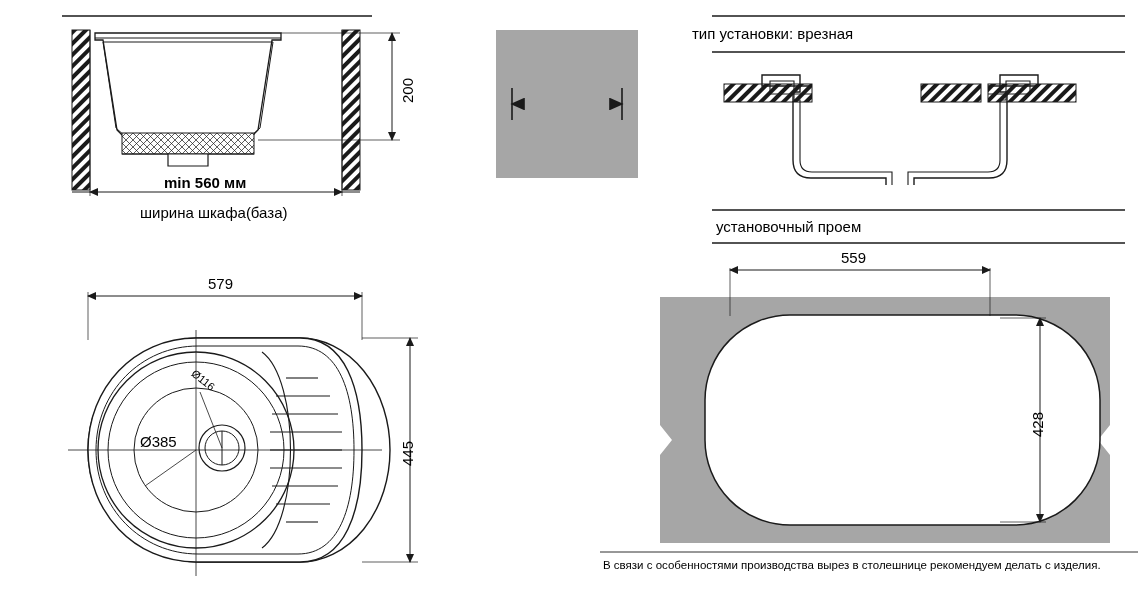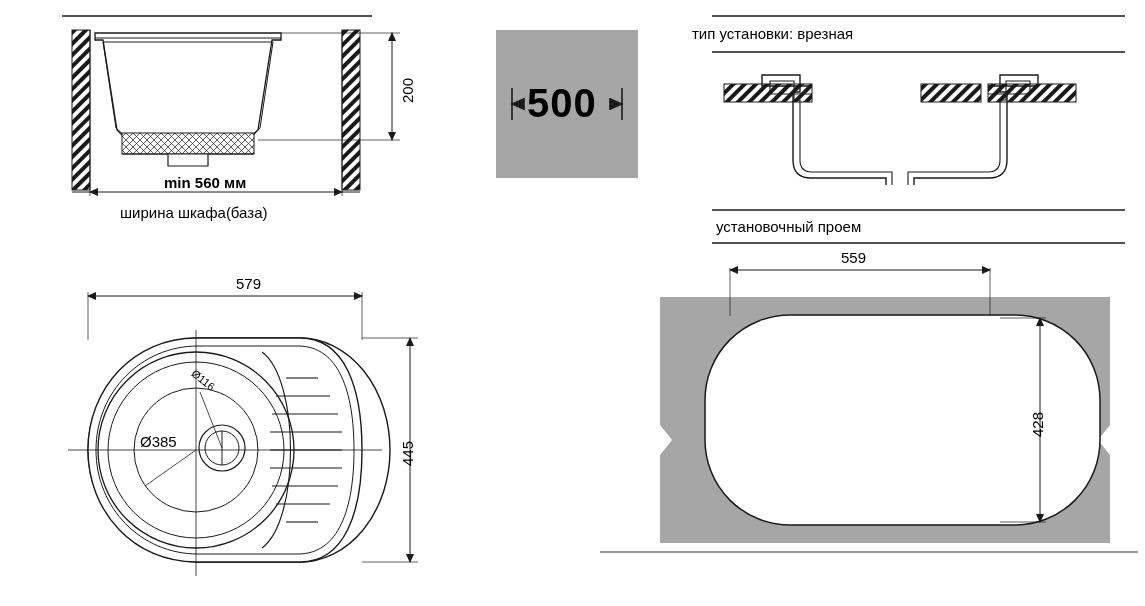--- a/index.html
+++ b/index.html
@@ -202,34 +202,34 @@
       <line x1="196" y1="450" x2="145" y2="486" stroke-width="0.8"></line>
 
       <line x1="222" y1="448" x2="200" y2="392" stroke-width="0.8"></line>
     </g>
   </svg>
 
   <div class="lbl dim rot90" style="left:400px; top:103px;">200</div>
 
   <div class="lbl dim lbl-bold" style="left:164px; top:175px;">min 560 мм</div>
 
-  <div class="lbl dim" style="left:120px; top:205px;">ширина шкафа(база)</div>
-
-  <div class="lbl big500" style="left:527px; top:83px;">500</div>
+  <div class="lbl dim" style="left:140px; top:205px;">ширина шкафа(база)</div>
+
 
   <div class="lbl heading" style="left:692px; top:26px;">тип установки: врезная</div>
 
   <div class="lbl heading" style="left:716px; top:219px;">установочный проем</div>
 
   <div class="lbl dim" style="left:841px; top:250px;">559</div>
 
   <div class="lbl dim rot90" style="left:1030px; top:437px;">428</div>
 
-  <div class="lbl dim" style="left:208px; top:276px;margin-left:28px;">579</div>
+  <div class="lbl dim" style="left:208px; top:276px;">579</div>
 
   <div class="lbl dim rot90" style="left:400px; top:466px;">445</div>
 
   <div class="lbl dim" style="left:140px; top:434px;">Ø385</div>
 
   <div class="lbl small-dim" style="left:196px; top:368px; transform:rotate(38deg); transform-origin:left top;">Ø116</div>
 
+  <div class="lbl note" style="left:603px; top:560px;">В связи с особенностями производства вырез в столешнице рекомендуем делать с изделия.</div>
 
 </div>
 
 </body></html>

